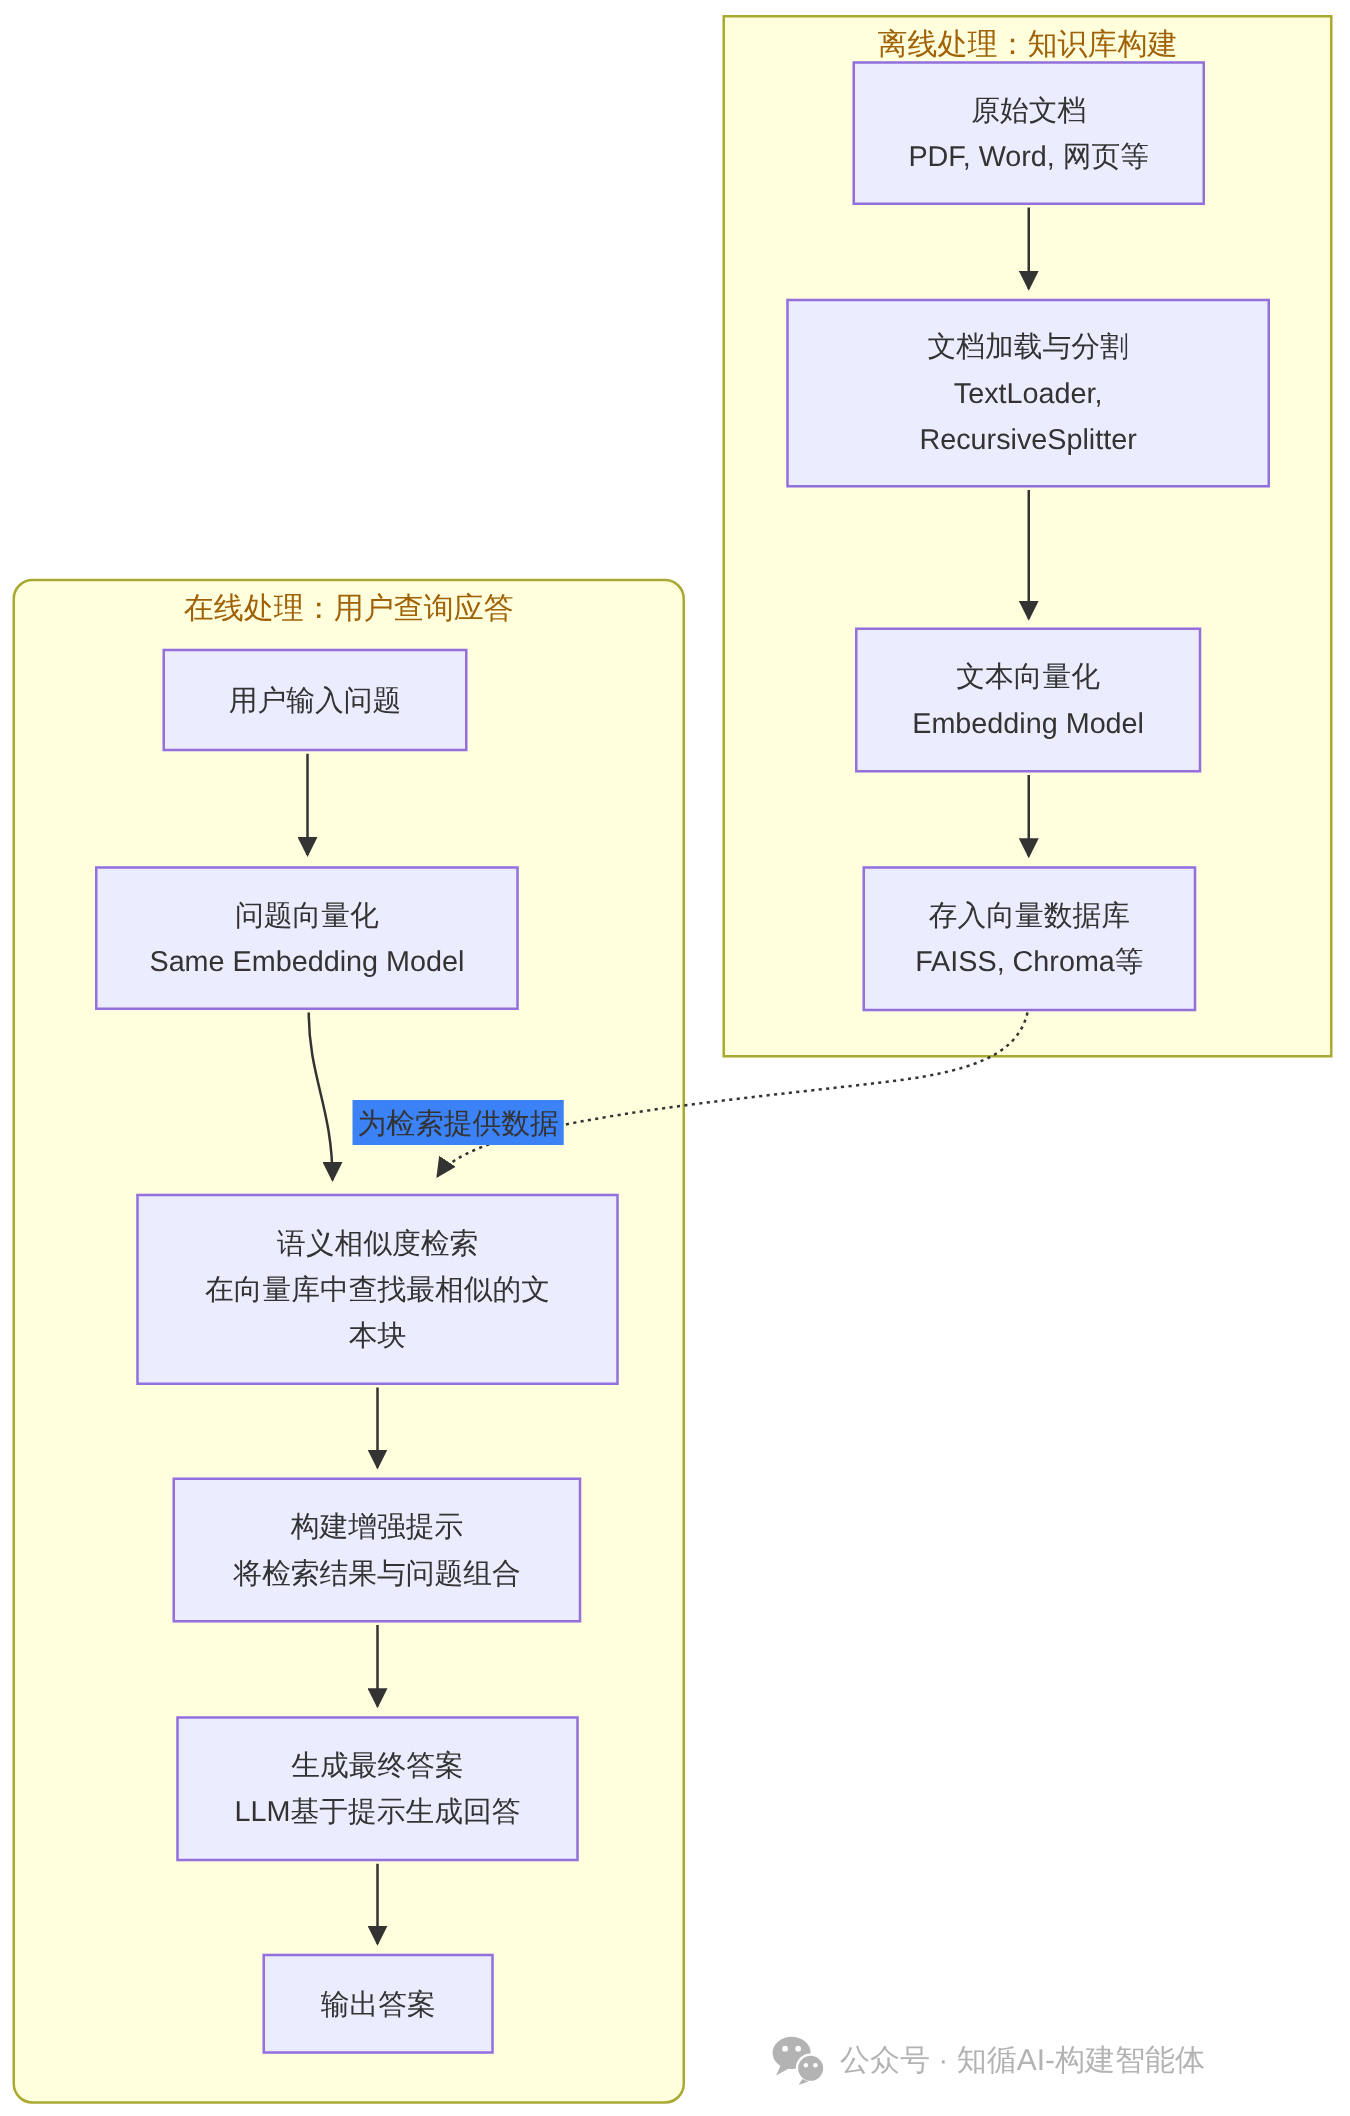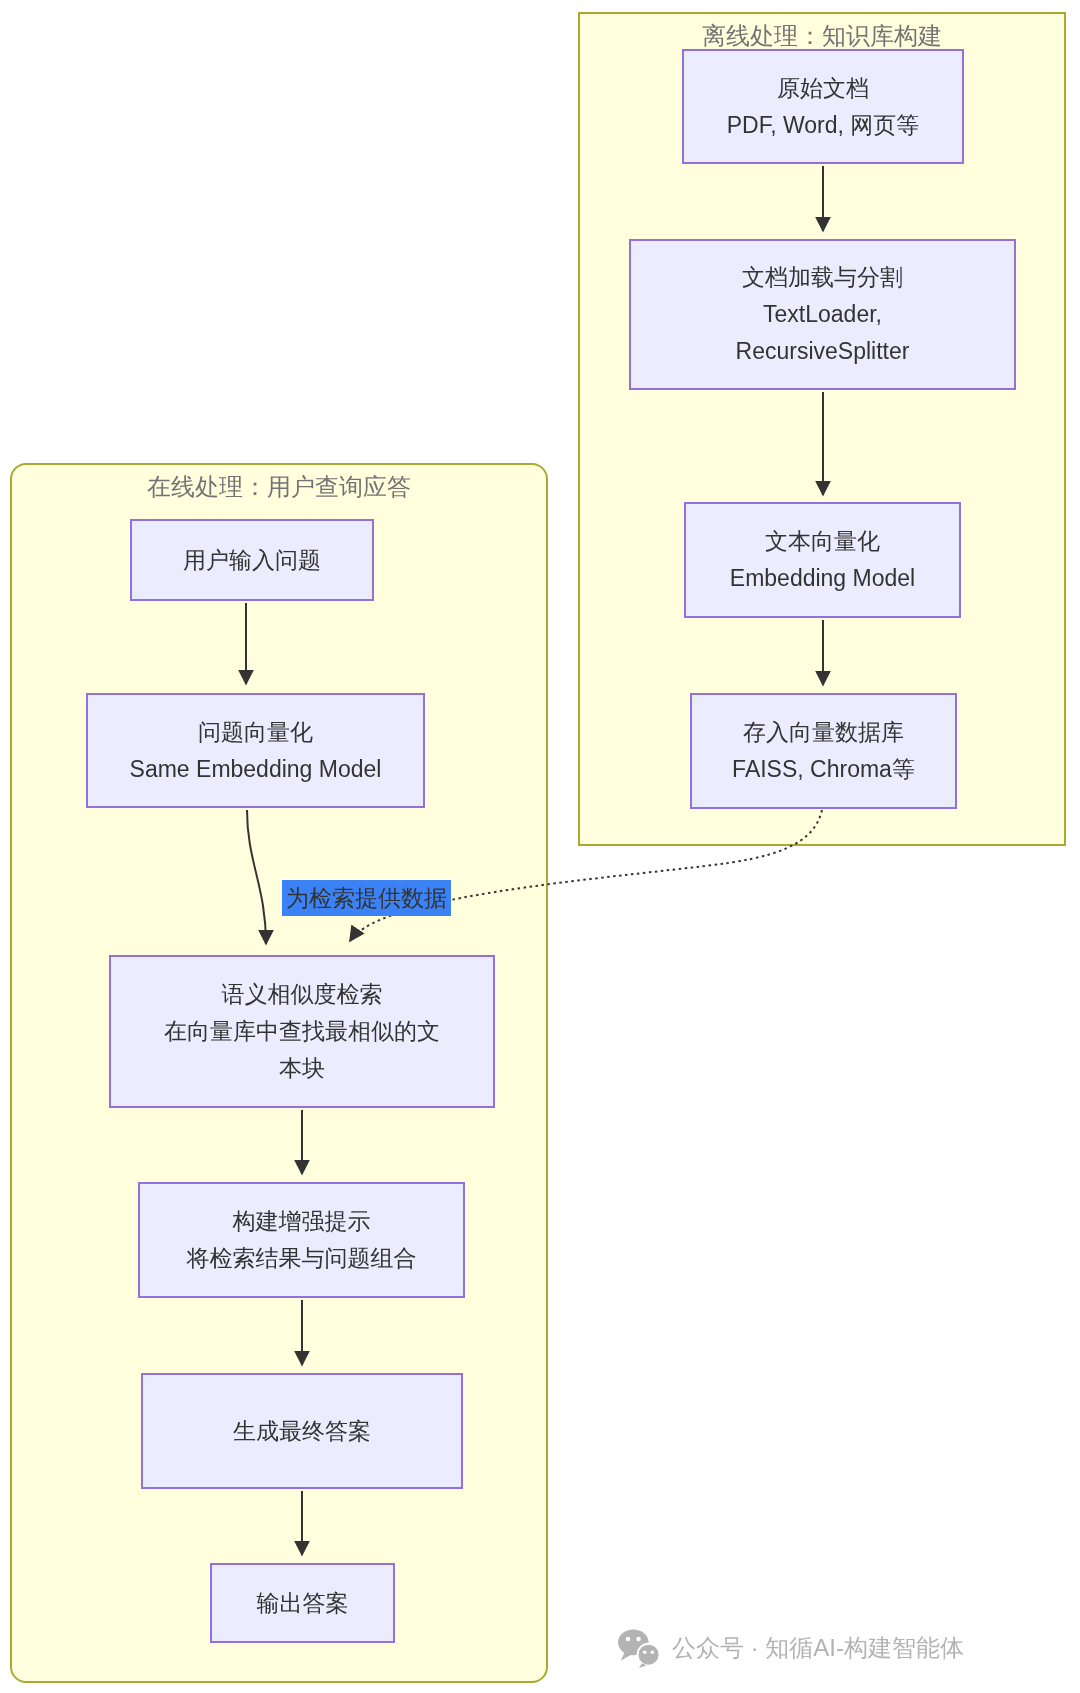--- a/index.html
+++ b/index.html
@@ -23,21 +23,21 @@
     z-index: 1;
   }
   #offline-cluster { left: 578px; top: 12px;  width: 488px; height: 834px; }
   #online-cluster  { left: 10px;  top: 463px; width: 538px; height: 1220px; border-radius: 16px; }
   .cluster-title {
     position: absolute;
     left: 0; right: 0; top: 7px;
     text-align: center;
     font-size: 24px;
     line-height: 30px;
-    color: #737373;
+    color: #a16207;
   }
   svg.edges {
     position: absolute;
     left: 0; top: 0;
     z-index: 2;
   }
   .node {
     position: absolute;
     box-sizing: border-box;
     background: #ececff;
@@ -50,21 +50,21 @@
     font-size: 23px;
     line-height: 37px;
     color: #333333;
     z-index: 3;
   }
   #node-raw-docs   { left: 682px; top: 49px;   width: 282px; height: 115px; }
   #node-load-split { left: 629px; top: 239px;  width: 387px; height: 151px; text-align: center; }
   #node-embed      { left: 684px; top: 502px;  width: 277px; height: 116px; }
   #node-store      { left: 690px; top: 693px;  width: 267px; height: 116px; }
   #node-input      { left: 130px; top: 519px;  width: 244px; height: 82px; align-items: center;  }
-  #node-q-embed    { left: 76px;  top: 693px;  width: 339px; height: 115px; margin-left: 10px; }
+  #node-q-embed    { left: 76px;  top: 693px;  width: 339px; height: 115px; }
   #node-search     { left: 109px; top: 955px;  width: 386px; height: 153px; }
   #node-prompt     { left: 138px; top: 1182px; width: 327px; height: 116px; }
   #node-generate   { left: 141px; top: 1373px; width: 322px; height: 116px; }
   #node-output     { left: 210px; top: 1563px; width: 185px; height: 80px;  }
   .edge-label {
     position: absolute;
     left: 282px; top: 880px;
     background: #3b82f6;
     padding: 1px 4px;
     font-size: 23px;
@@ -144,20 +144,21 @@
   <div>语义相似度检索</div>
   <div>在向量库中查找最相似的文</div>
   <div>本块</div>
 </div>
 <div class="node" id="node-prompt">
   <div>构建增强提示</div>
   <div>将检索结果与问题组合</div>
 </div>
 <div class="node" id="node-generate">
   <div>生成最终答案</div>
+  <div>LLM基于提示生成回答</div>
 </div>
 <div class="node" id="node-output">
   <div>输出答案</div>
 </div>
 
 <div class="edge-label">为检索提供数据</div>
 
 <div class="watermark">
   <svg width="46" height="40" viewBox="0 0 48 42">
     <g fill="#b3b3b3">

